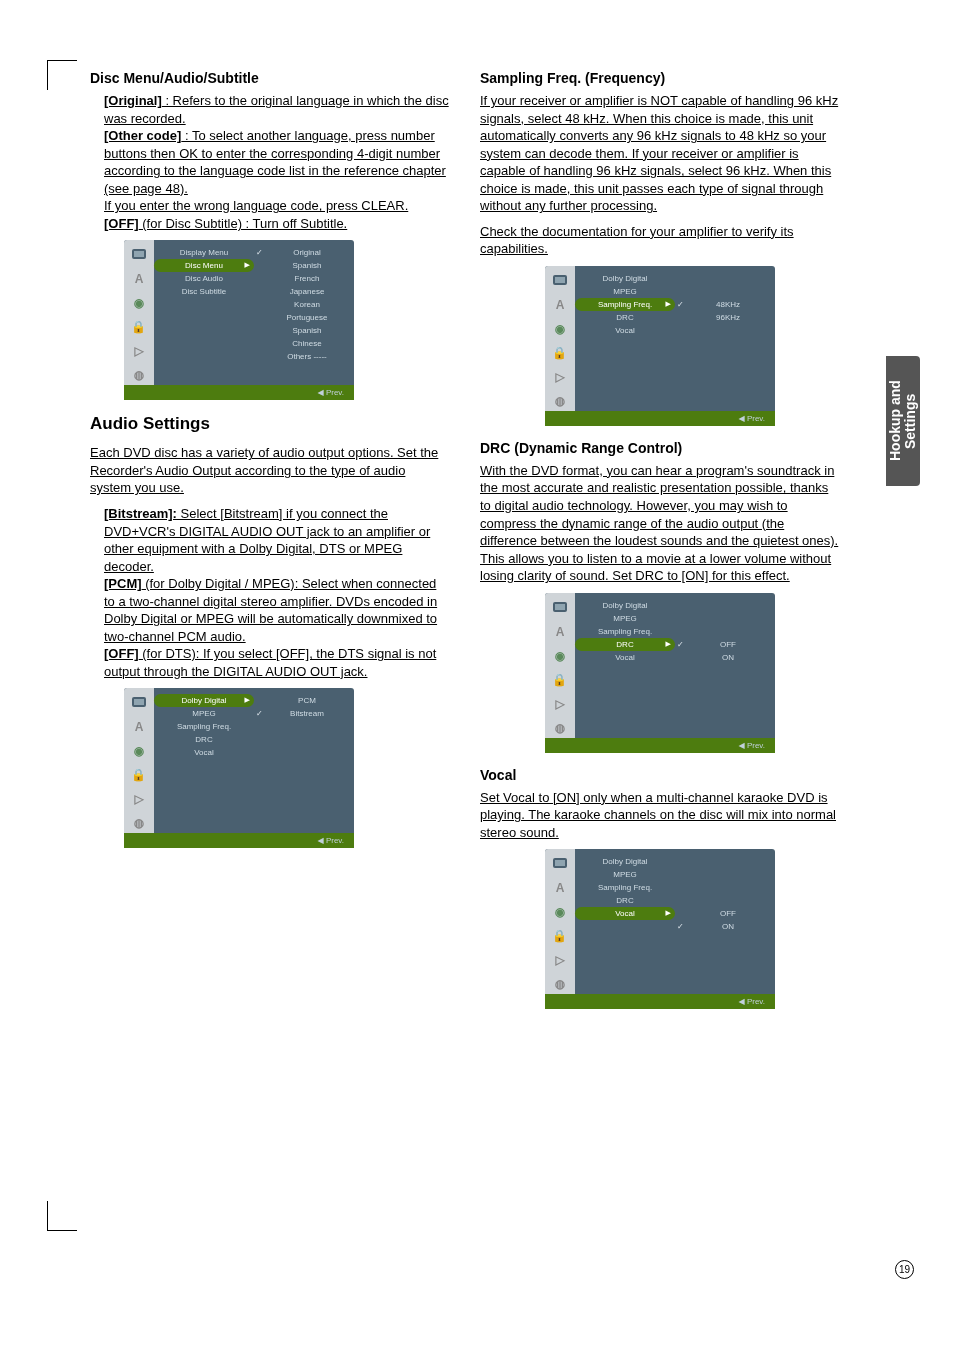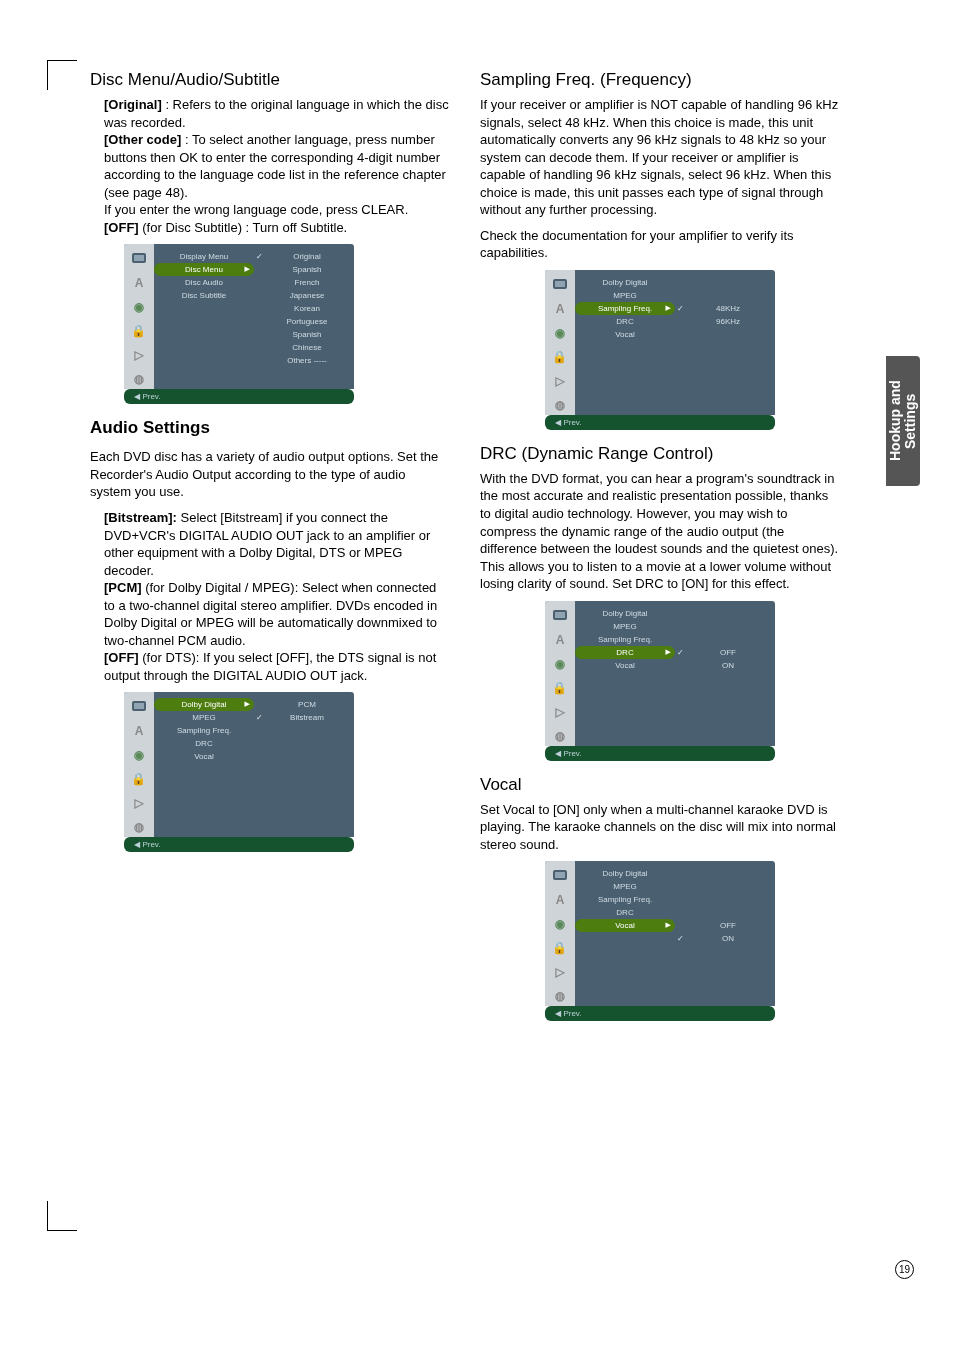--- a/index.html
+++ b/index.html
@@ -13,29 +13,30 @@
   }
   .page {
     padding: 70px 55px 40px 90px;
     display: flex;
     gap: 30px;
   }
   .col {
     width: 360px;
   }
   .section-title {
-    font-weight: normal;
-    font-size: 17px;
+    font-weight: bold;
+    font-size: 14px;
     margin-bottom: 6px;
   }
   .bold-label { font-weight: bold; }
   .body-text {
     font-size: 13px;
     line-height: 1.35;
     margin-bottom: 8px;
+    text-decoration: underline;
   }
   .indented {
     padding-left: 14px;
   }
   .h2 {
     font-size: 17px;
     font-weight: bold;
     margin: 14px 0 10px 0;
   }
   
@@ -109,25 +110,25 @@
     top: 2px;
     font-size: 8px;
     color: #e0e8ee;
   }
   .menu-right {
     width: 100px;
     padding: 6px 0;
   }
   .menu-right-item { padding-left: 14px; }
   .menu-footer {
-    background: #14532d;
+    background: #4d7c0f;
     color: #c0d0da;
     font-size: 8px;
     padding: 3px 10px;
-    border-radius: 6px;
+    text-align: right;
   }
   .side-tab {
     position: absolute;
     right: 34px;
     top: 356px;
     width: 34px;
     height: 130px;
     background: #555;
     color: #fff;
     font-weight: bold;

